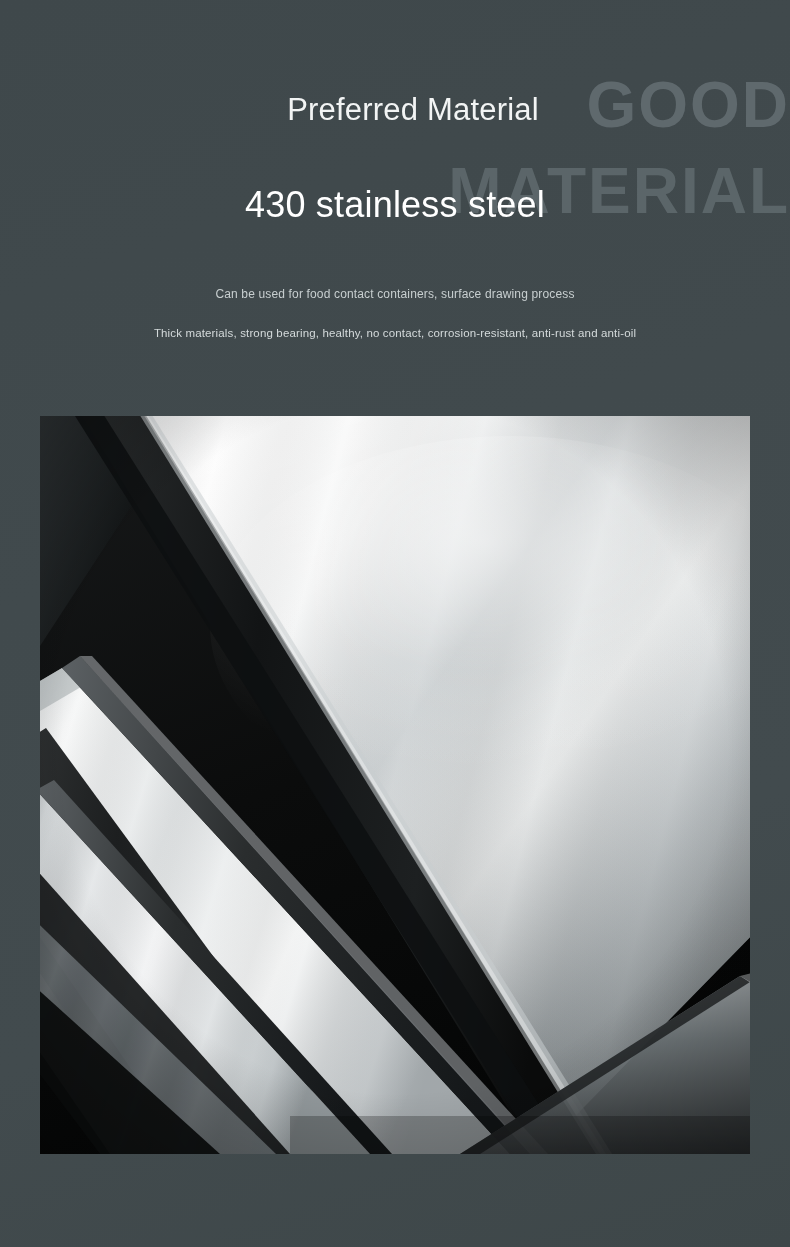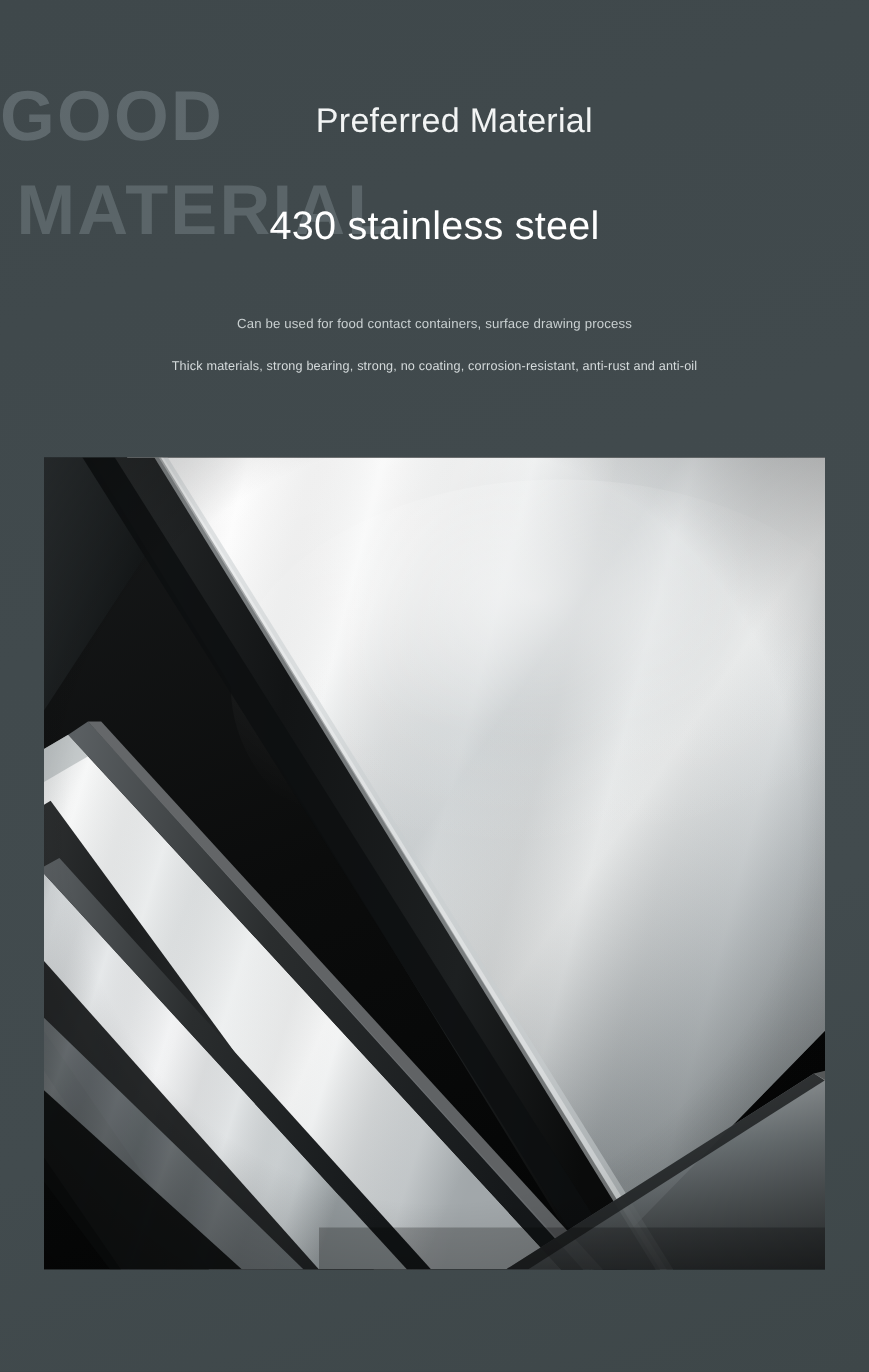--- a/index.html
+++ b/index.html
@@ -22,21 +22,21 @@
     background: linear-gradient(160deg, #3f484b 0%, #414a4d 40%, #424b4e 70%, #3e4749 100%);
     overflow: hidden;
   }
 
   
   .ghost-wrap {
     position: absolute;
     top: 62px;
     left: 0;
     right: 0;
-    text-align: left;
+    text-align: right;
     pointer-events: none;
     user-select: none;
   }
   .ghost-line1,
   .ghost-line2 {
     font-size: 64px;
     font-weight: 700;
     letter-spacing: 2px;
     color: rgba(120, 132, 136, 0.55);
     line-height: 1.35;
@@ -122,21 +122,21 @@
 
   <div class="ghost-wrap">
     <div class="ghost-line1">GOOD</div>
     <div class="ghost-line2">MATERIAL</div>
   </div>
 
   <div class="header">
     <h1 class="title-main">Preferred Material</h1>
     <h2 class="title-sub">430 stainless steel</h2>
     <p class="desc1">Can be used for food contact containers, surface drawing process</p>
-    <p class="desc2">Thick materials, strong bearing, strong, no coating, corrosion-resistant, anti-rust and anti-oil</p>
+    <p class="desc2">Thick materials, strong bearing, healthy, no contact, corrosion-resistant, anti-rust and anti-oil</p>
   </div>
 
   <div class="photo-frame">
     <div class="photo">
       <svg viewBox="0 0 710 738" preserveAspectRatio="xMidYMid slice" aria-hidden="true">
         <defs>
 
           <linearGradient id="gTop" x1="0" y1="0" x2="1" y2="0.75">
             <stop offset="0%" stop-color="#dfe2e3"></stop>
             <stop offset="16%" stop-color="#fbfbfb"></stop>

